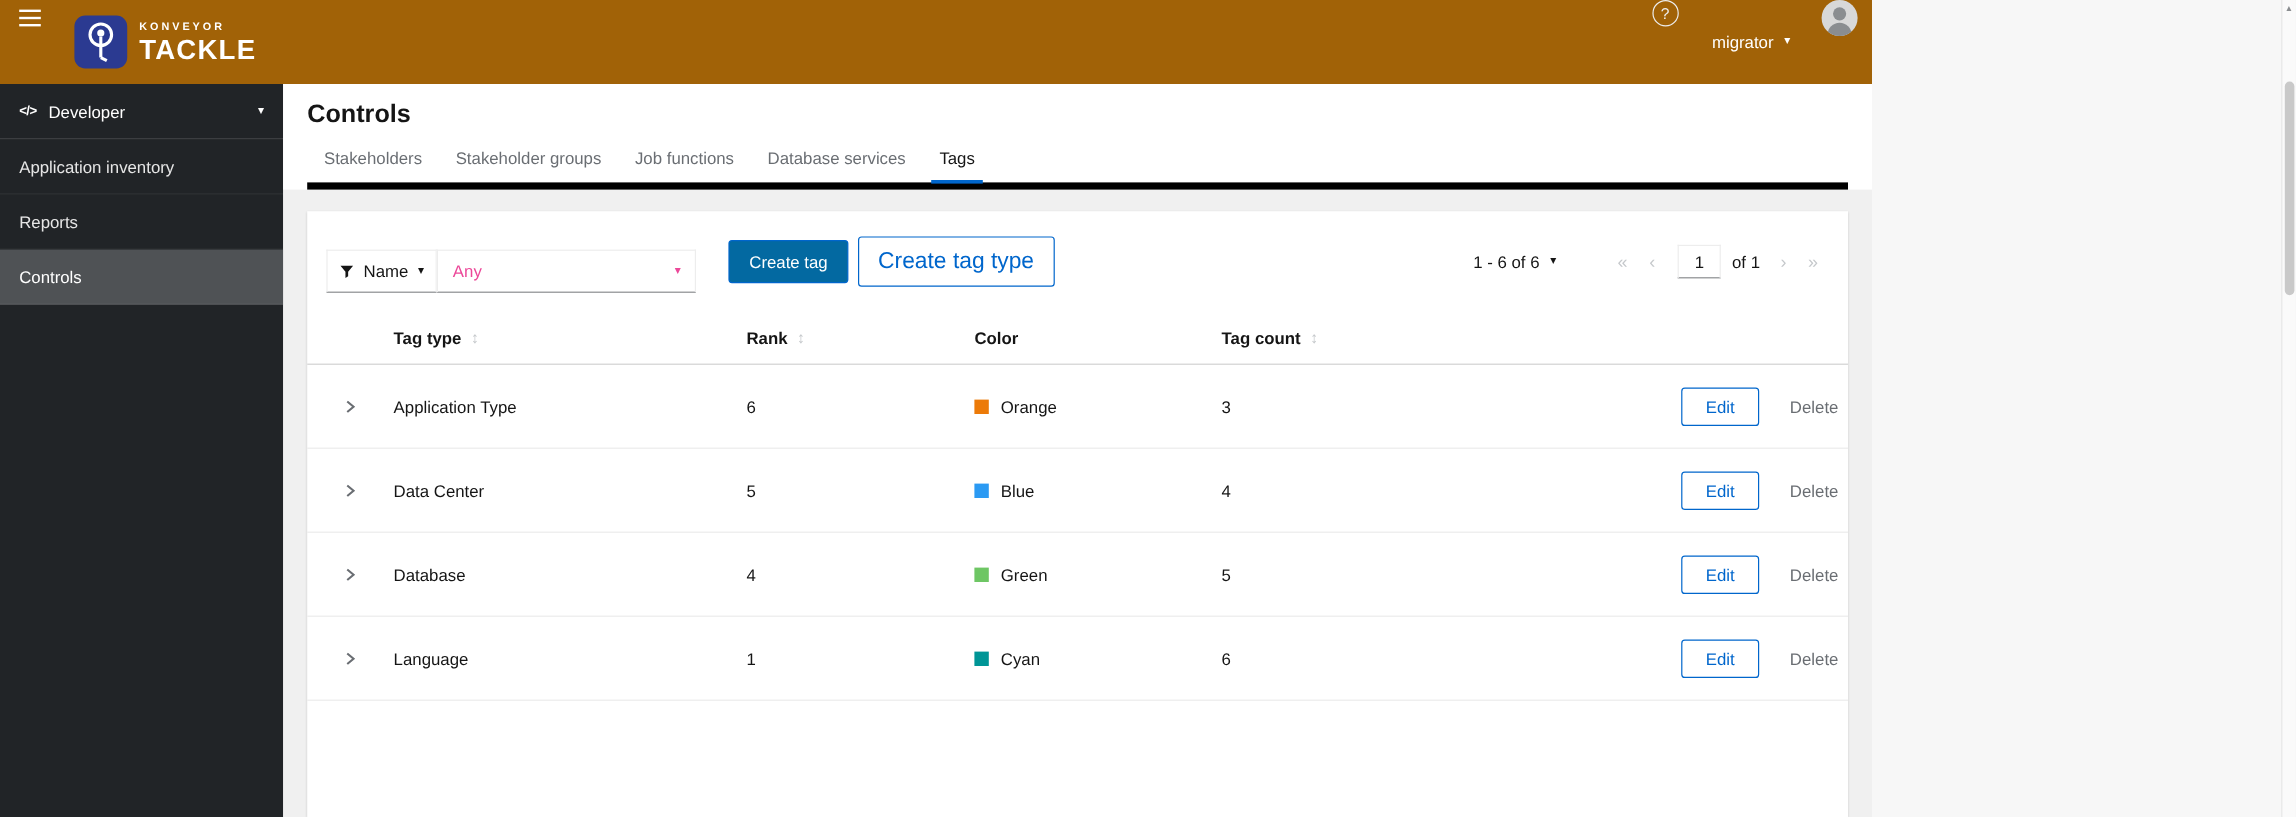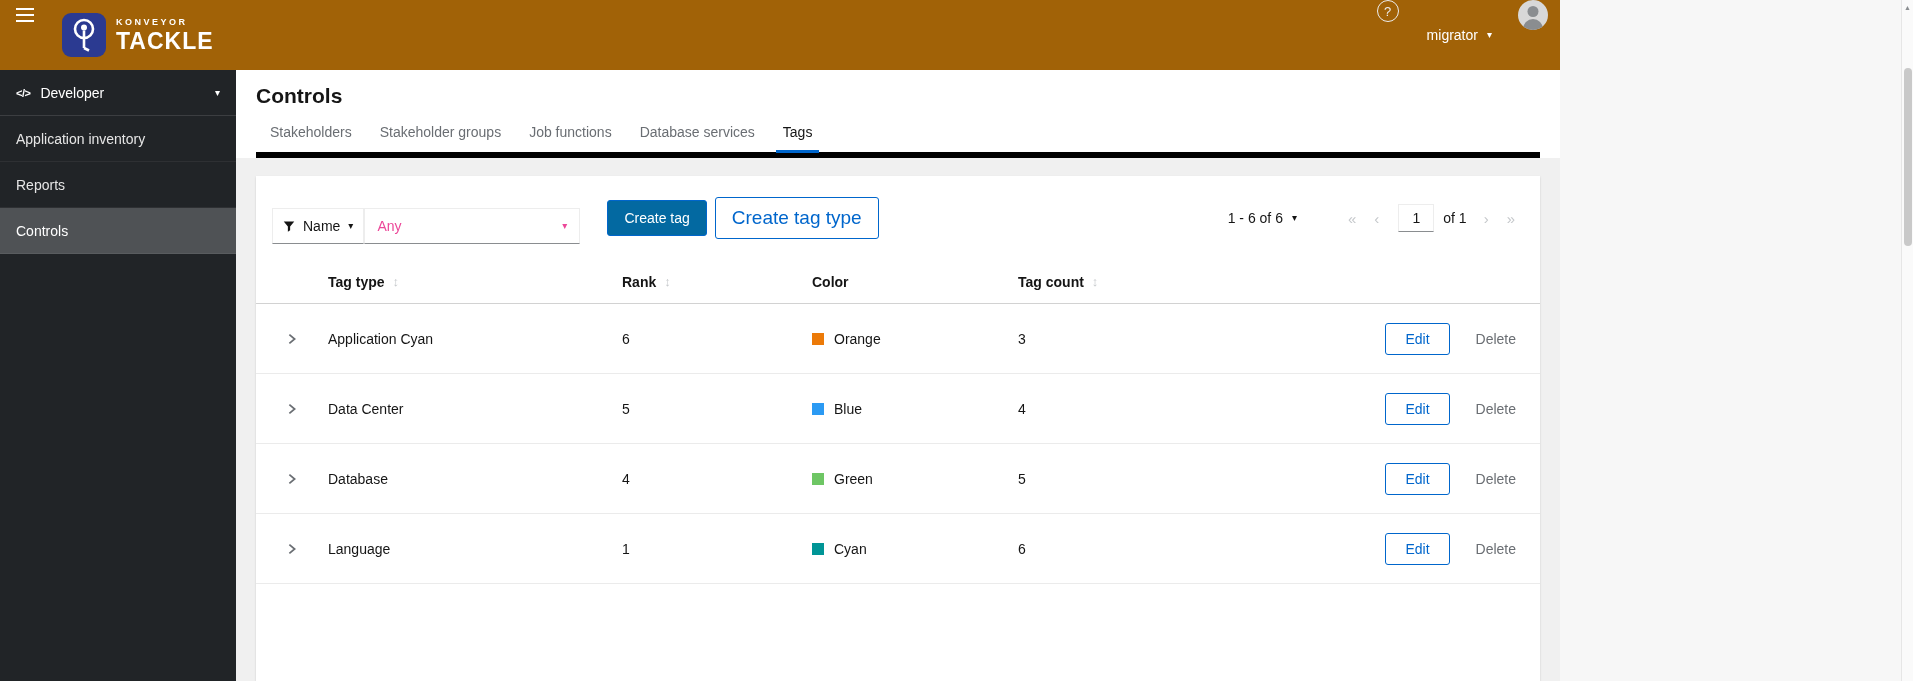--- a/index.html
+++ b/index.html
@@ -66,21 +66,21 @@
   .tbl { width:100%; }
   .tbl-head, .tbl-row { display:flex; align-items:center; }
   .tbl-head { height:44px; border-bottom:1px solid #d2d2d2; font-weight:700; font-size:14px; color:#151515; }
   .tbl-row { height:70px; border-bottom:1px solid #ebebeb; font-size:14px; color:#151515; }
   .cell { display:flex; align-items:center; }
   .c-expand { width:72px; justify-content:center; }
   .c-type { width:294px; }
   .c-rank { width:190px; }
   .c-color { width:206px; gap:10px; }
   .c-count { width:240px; }
-  .c-actions { flex:1; justify-content:flex-end; gap:26px; padding-right:24px; }
+  .c-actions { flex:1; justify-content:flex-end; gap:26px; padding-right:8px; }
   .sort { color:#c5c8cb; font-size:13px; margin-left:8px; font-weight:400; }
   .expand-btn { background:none; border:none; cursor:pointer; display:flex; padding:4px; }
   .swatch { width:12px; height:12px; display:inline-block; }
   .btn-edit { background:#fff; color:#0066cc; border:1px solid #0066cc; border-radius:3px; padding:7px 19px; font-size:14px; cursor:pointer; font-family:inherit; }
   .btn-delete { background:none; border:none; color:#6a6e73; font-size:14px; cursor:pointer; font-family:inherit; }
 
   
   .vscrollbar { position:absolute; right:0; top:0; width:12px; height:681px; background:#fafafa; border-left:1px solid #e6e6e6; }
   .sb-arrow { height:14px; display:flex; align-items:center; justify-content:center; font-size:7px; color:#8a8d90; }
   .sb-thumb { position:absolute; left:2px; top:68px; width:8px; height:178px; background:#c9c9c9; border-radius:4px; }
@@ -213,21 +213,21 @@
 
               <div class="tbl-row">
                 <div class="cell c-expand">
                   <button class="expand-btn">
                     <svg width="12" height="14" viewBox="0 0 12 16">
                         <path d="M3 3 L9 8 L3 13" fill="none" stroke="#6a6e73" stroke-width="2"></path>
                       </svg>
                   </button>
                 </div>
                 <div class="cell c-type">
-                    <span>Application Cyan</span>
+                    <span>Application Type</span>
                   </div>
                 <div class="cell c-rank">
                     <span>6</span>
                   </div>
                 <div class="cell c-color">
                   <span class="swatch" style="background-color: rgb(236, 122, 8);"></span>
                   <span>Orange</span>
                 </div>
                 <div class="cell c-count">
                     <span>3</span>

